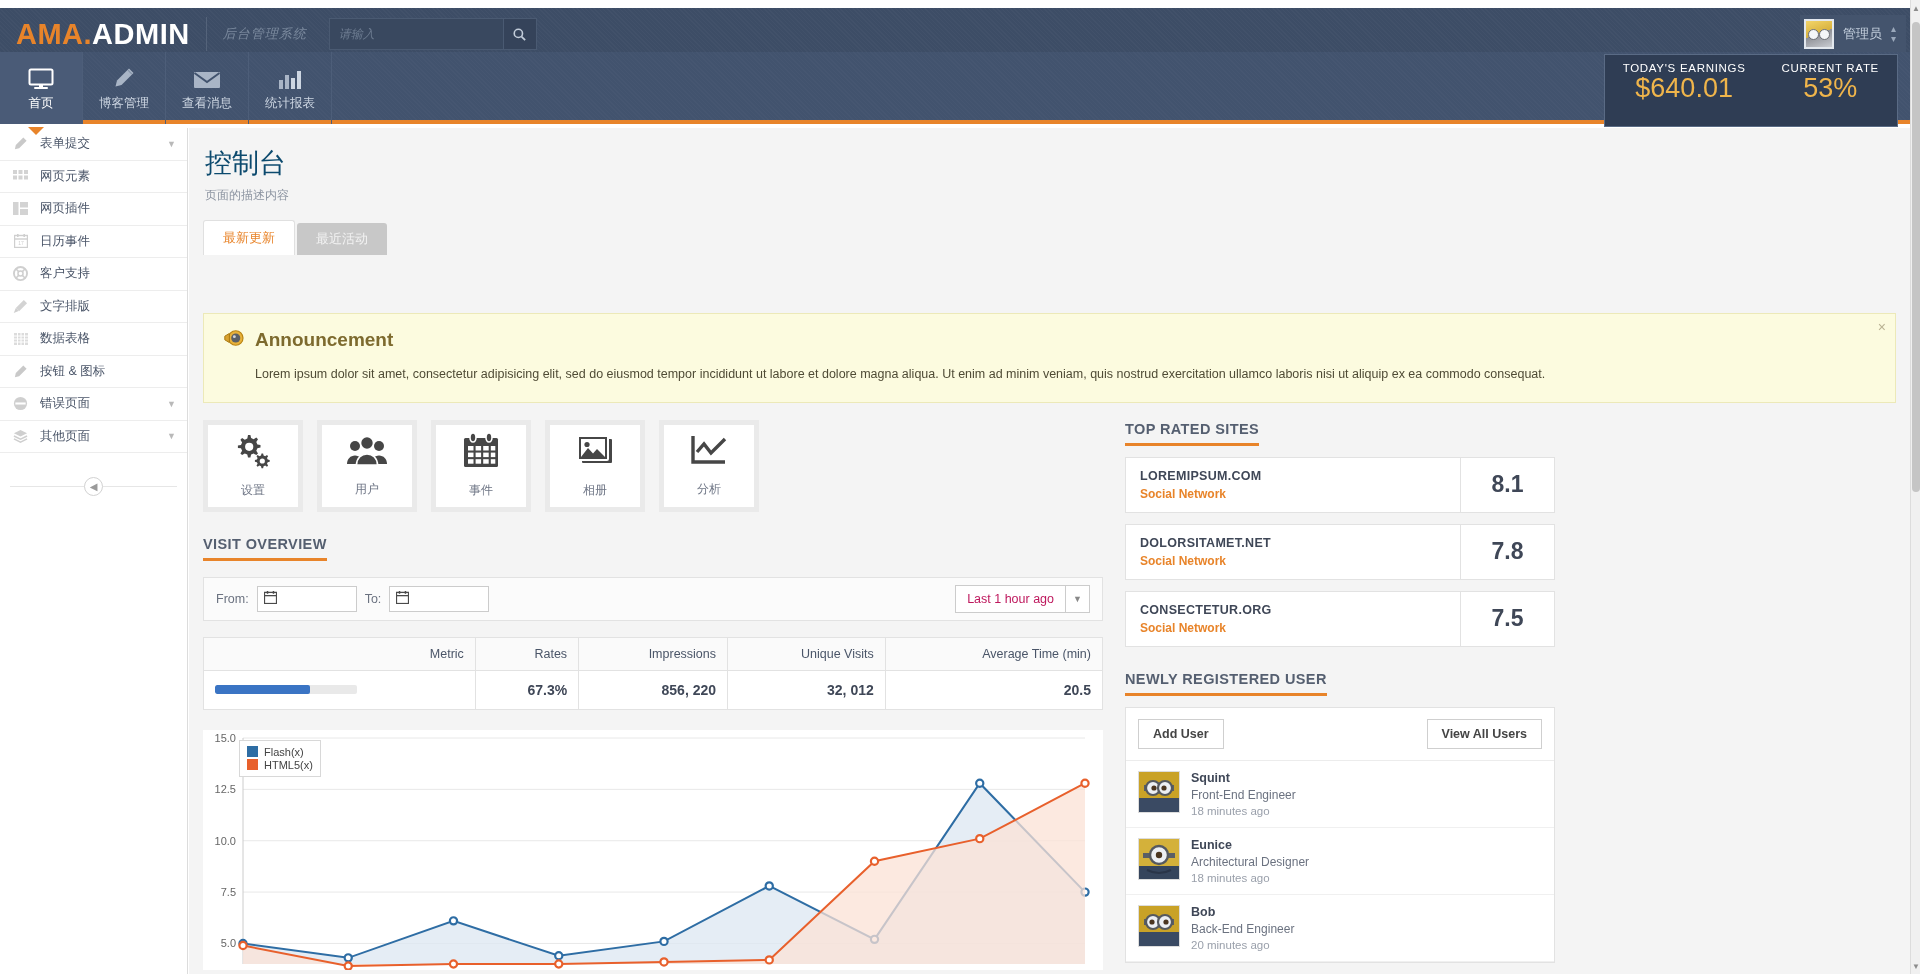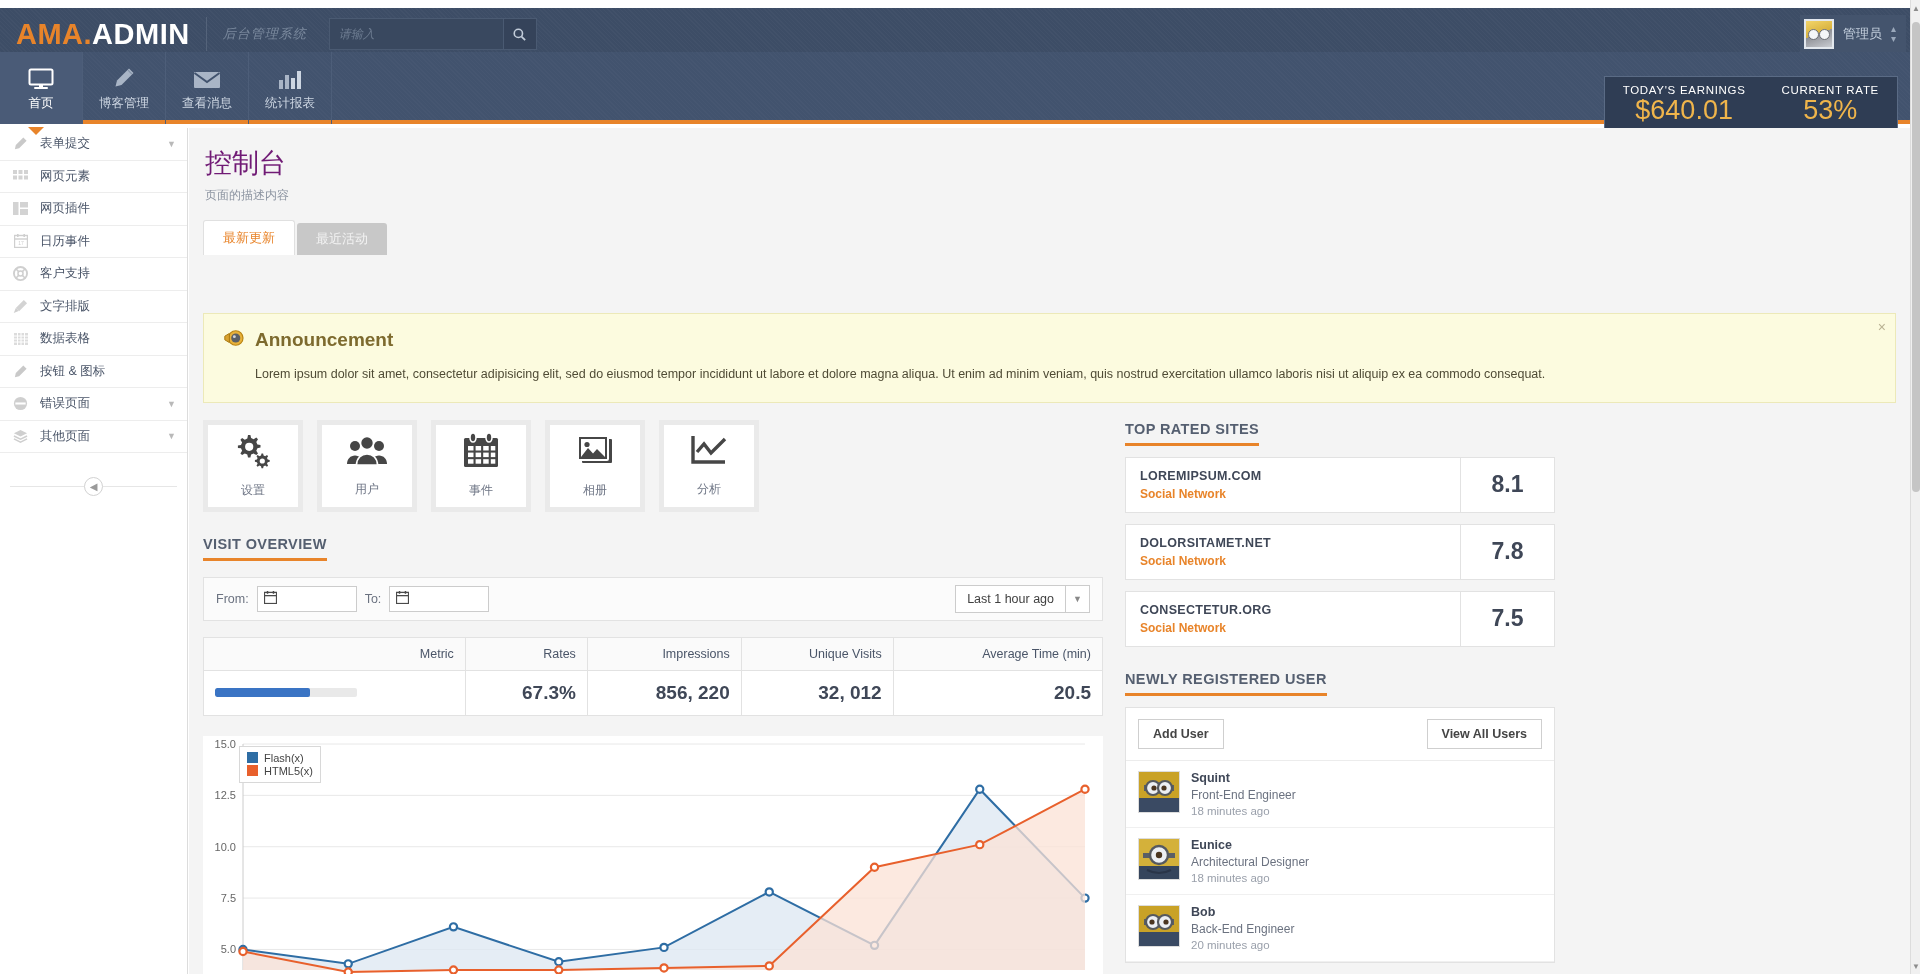--- a/index.html
+++ b/index.html
@@ -75,21 +75,21 @@
     width: 83px; height: 72px; display: flex; flex-direction: column;
     align-items: center; justify-content: center; gap: 5px;
     border-right: 1px solid #4d5e79; cursor: pointer; position: relative;
   }
   .navitem.active { background: #4a5b77; }
   .navitem .nlabel { color: #cdd6e2; font-size: 12.5px; }
   .navitem.active .nlabel { color: #ffffff; }
   .navitem .nicon { height: 26px; display: flex; align-items: flex-end; }
 
   .earnbox {
-    position: absolute; right: 22px; top: 24px; height: 73px;
+    position: absolute; right: 22px; top: 2px; height: 73px;
     background: #2f3d54; display: flex; border: 1px solid #5a6b85; margin-left: 44px;
   }
   .earncell { padding: 7px 18px 6px; text-align: center; }
   .earncell .etitle {
     color: #ffffff; font-size: 11.5px; letter-spacing: .7px; margin-bottom: 1px;
   }
   .earncell .eval { color: #f0b54b; font-size: 27px; font-weight: 300; line-height: 1; }
 
   
   .sidebar {
@@ -122,21 +122,21 @@
     background: #fff; color: #9a9a9a; font-size: 10px; display: flex;
     align-items: center; justify-content: center; cursor: pointer; position: relative;
   }
 
   
   .main {
     position: absolute; left: 189px; top: 128px; width: 1721px; height: 846px;
     background: #f4f4f4; overflow: hidden;
   }
   .page-head { padding: 17px 0 0 16px; }
-  .page-title { font-size: 27px; color: #701a75; font-weight: 400; }
+  .page-title { font-size: 27px; color: #0c4a6e; font-weight: 400; }
   .page-desc { font-size: 12px; color: #8b93a0; margin-top: 6px; }
 
   .tabs { display: flex; margin: 16px 0 0 14px; align-items: flex-end; }
   .tab {
     height: 32px; padding: 0 19px; display: flex; align-items: center;
     font-size: 13px; background: #c8c8c8; color: #f2f2f2; cursor: pointer;
     border-radius: 3px 3px 0 0; margin-right: 2px;
   }
   .tab.active {
     background: #ffffff; color: #e8842a; height: 35px;
@@ -189,35 +189,35 @@
   }
   .flabel { font-size: 12.5px; color: #6b7280; }
   .dateinput {
     width: 100px; height: 26px; border: 1px solid #ccc; background: #fff;
     display: flex; align-items: center; padding: 0 6px;
   }
   .selwrap {
     margin-left: auto; display: flex; height: 28px; border: 1px solid #ccc; background: #fff;
   }
   .selval {
-    padding: 0 11px; display: flex; align-items: center; font-size: 12.5px; color: #404040; text-align: center;
+    padding: 0 11px; display: flex; align-items: center; font-size: 12.5px; color: #be185d; text-align: center;
   }
   .selarrow {
     width: 24px; border-left: 1px solid #ccc; display: flex;
     align-items: center; justify-content: center; color: #888; font-size: 9px; cursor: pointer;
   }
 
   table.metrics { width: 100%; border-collapse: collapse; margin-top: 16px; background: #fff; }
   table.metrics th {
     border: 1px solid #e2e2e2; background: #fafafa; text-align: right;
     padding: 9px 11px; font-size: 12.5px; color: #4a5568; font-weight: normal;
   }
   table.metrics td {
     border: 1px solid #e2e2e2; text-align: right; padding: 11px 11px;
-    font-size: 19px; color: #3f4757; font-weight: bold;
+    font-size: 14px; color: #3f4757; font-weight: bold;
   }
   .progress {
     width: 142px; height: 9px; background: #e9e9e9; border-radius: 2px; overflow: hidden;
   }
   .progress > span { display: block; height: 100%; background: #3a74c4; border-radius: 2px; }
 
   
   .chartbox { margin-top: 20px; background: #fff; position: relative; height: 240px; }
   .legend {
     position: absolute; left: 36px; top: 10px; background: #fff;

